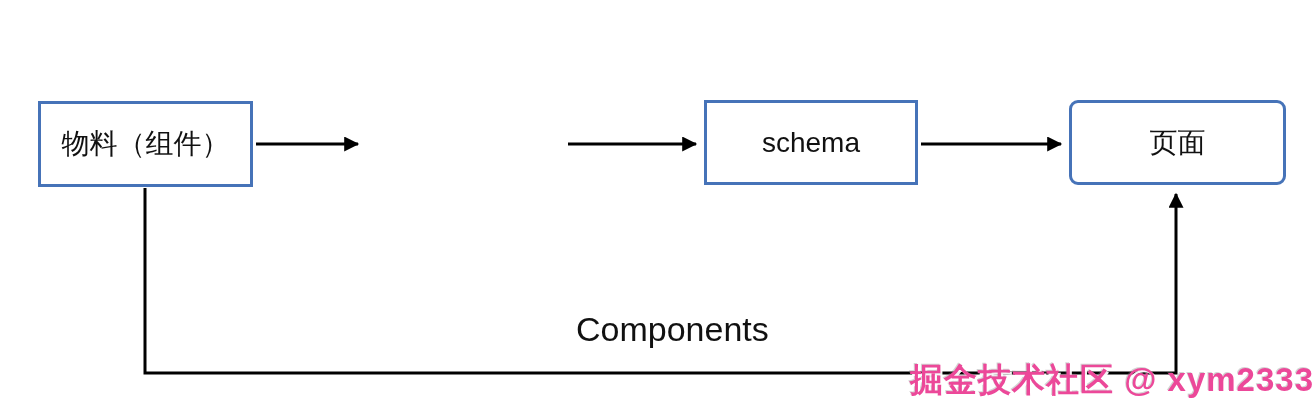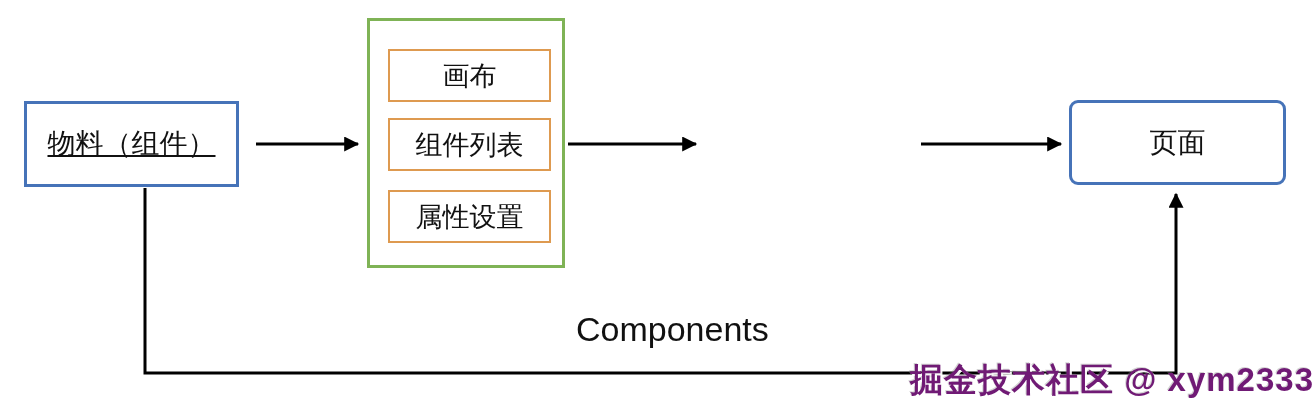--- a/index.html
+++ b/index.html
@@ -31,21 +31,21 @@
     background: #ffffff;
     color: #111111;
     font-size: 28px;
     z-index: 2;
     box-sizing: border-box;
     white-space: nowrap;
   }
   .node-blue {
     border: 3px solid #4673B8;
   }
-  .node-materials { left: 24px;  top: 101px; width: 215px; height: 86px; text-decoration: underline; }
+  .node-materials { left: 38px;  top: 101px; width: 215px; height: 86px; }
   .node-schema    { left: 704px; top: 100px; width: 214px; height: 85px; }
   .node-page      { left: 1069px; top: 100px; width: 217px; height: 85px; border-radius: 9px; }
 
   .group-editor {
     position: absolute;
     left: 367px;
     top: 18px;
     width: 198px;
     height: 250px;
     border: 3px solid #7FB356;
@@ -80,21 +80,21 @@
     color: #111111;
     z-index: 2;
     white-space: nowrap;
   }
   .watermark {
     position: absolute;
     right: 2px;
     top: 358px;
     font-size: 33px;
     font-weight: 700;
-    color: #701a75;
+    color: #ec4899;
     text-shadow: 2px 2px 0 rgba(255,255,255,0.95), -1px -1px 0 rgba(130,130,130,0.35);
     z-index: 3;
     white-space: nowrap;
     letter-spacing: 1px;
   }
 </style>
 </head>
 <body>
 
 <div class="canvas">
@@ -108,32 +108,24 @@
     <line x1="256" y1="144" x2="358" y2="144" stroke="#000000" stroke-width="3" marker-end="url(#arrowhead)"></line>
     <line x1="568" y1="144" x2="696" y2="144" stroke="#000000" stroke-width="3" marker-end="url(#arrowhead)"></line>
     <line x1="921" y1="144" x2="1061" y2="144" stroke="#000000" stroke-width="3" marker-end="url(#arrowhead)"></line>
     <polyline points="145,188 145,373 1176,373 1176,194" fill="none" stroke="#000000" stroke-width="3" marker-end="url(#arrowhead)"></polyline>
   </svg>
 
   <div class="node node-blue node-materials">
     <span>物料（组件）</span>
   </div>
 
-  <div class="group-editor">
-    <div class="editor-item editor-item-0">
-      <span>画布</span>
-    </div>
-    <div class="editor-item editor-item-1">
-      <span>组件列表</span>
-    </div>
-    <div class="editor-item editor-item-2">
-      <span>属性设置</span>
-    </div>
+
+  <div class="node node-blue node-schema">
+    <span>schema</span>
   </div>
-
 
   <div class="node node-blue node-page">
     <span>页面</span>
   </div>
 
   <div class="edge-label">Components</div>
 
   <div class="watermark">掘金技术社区 @ xym2333</div>
 
 </div>

